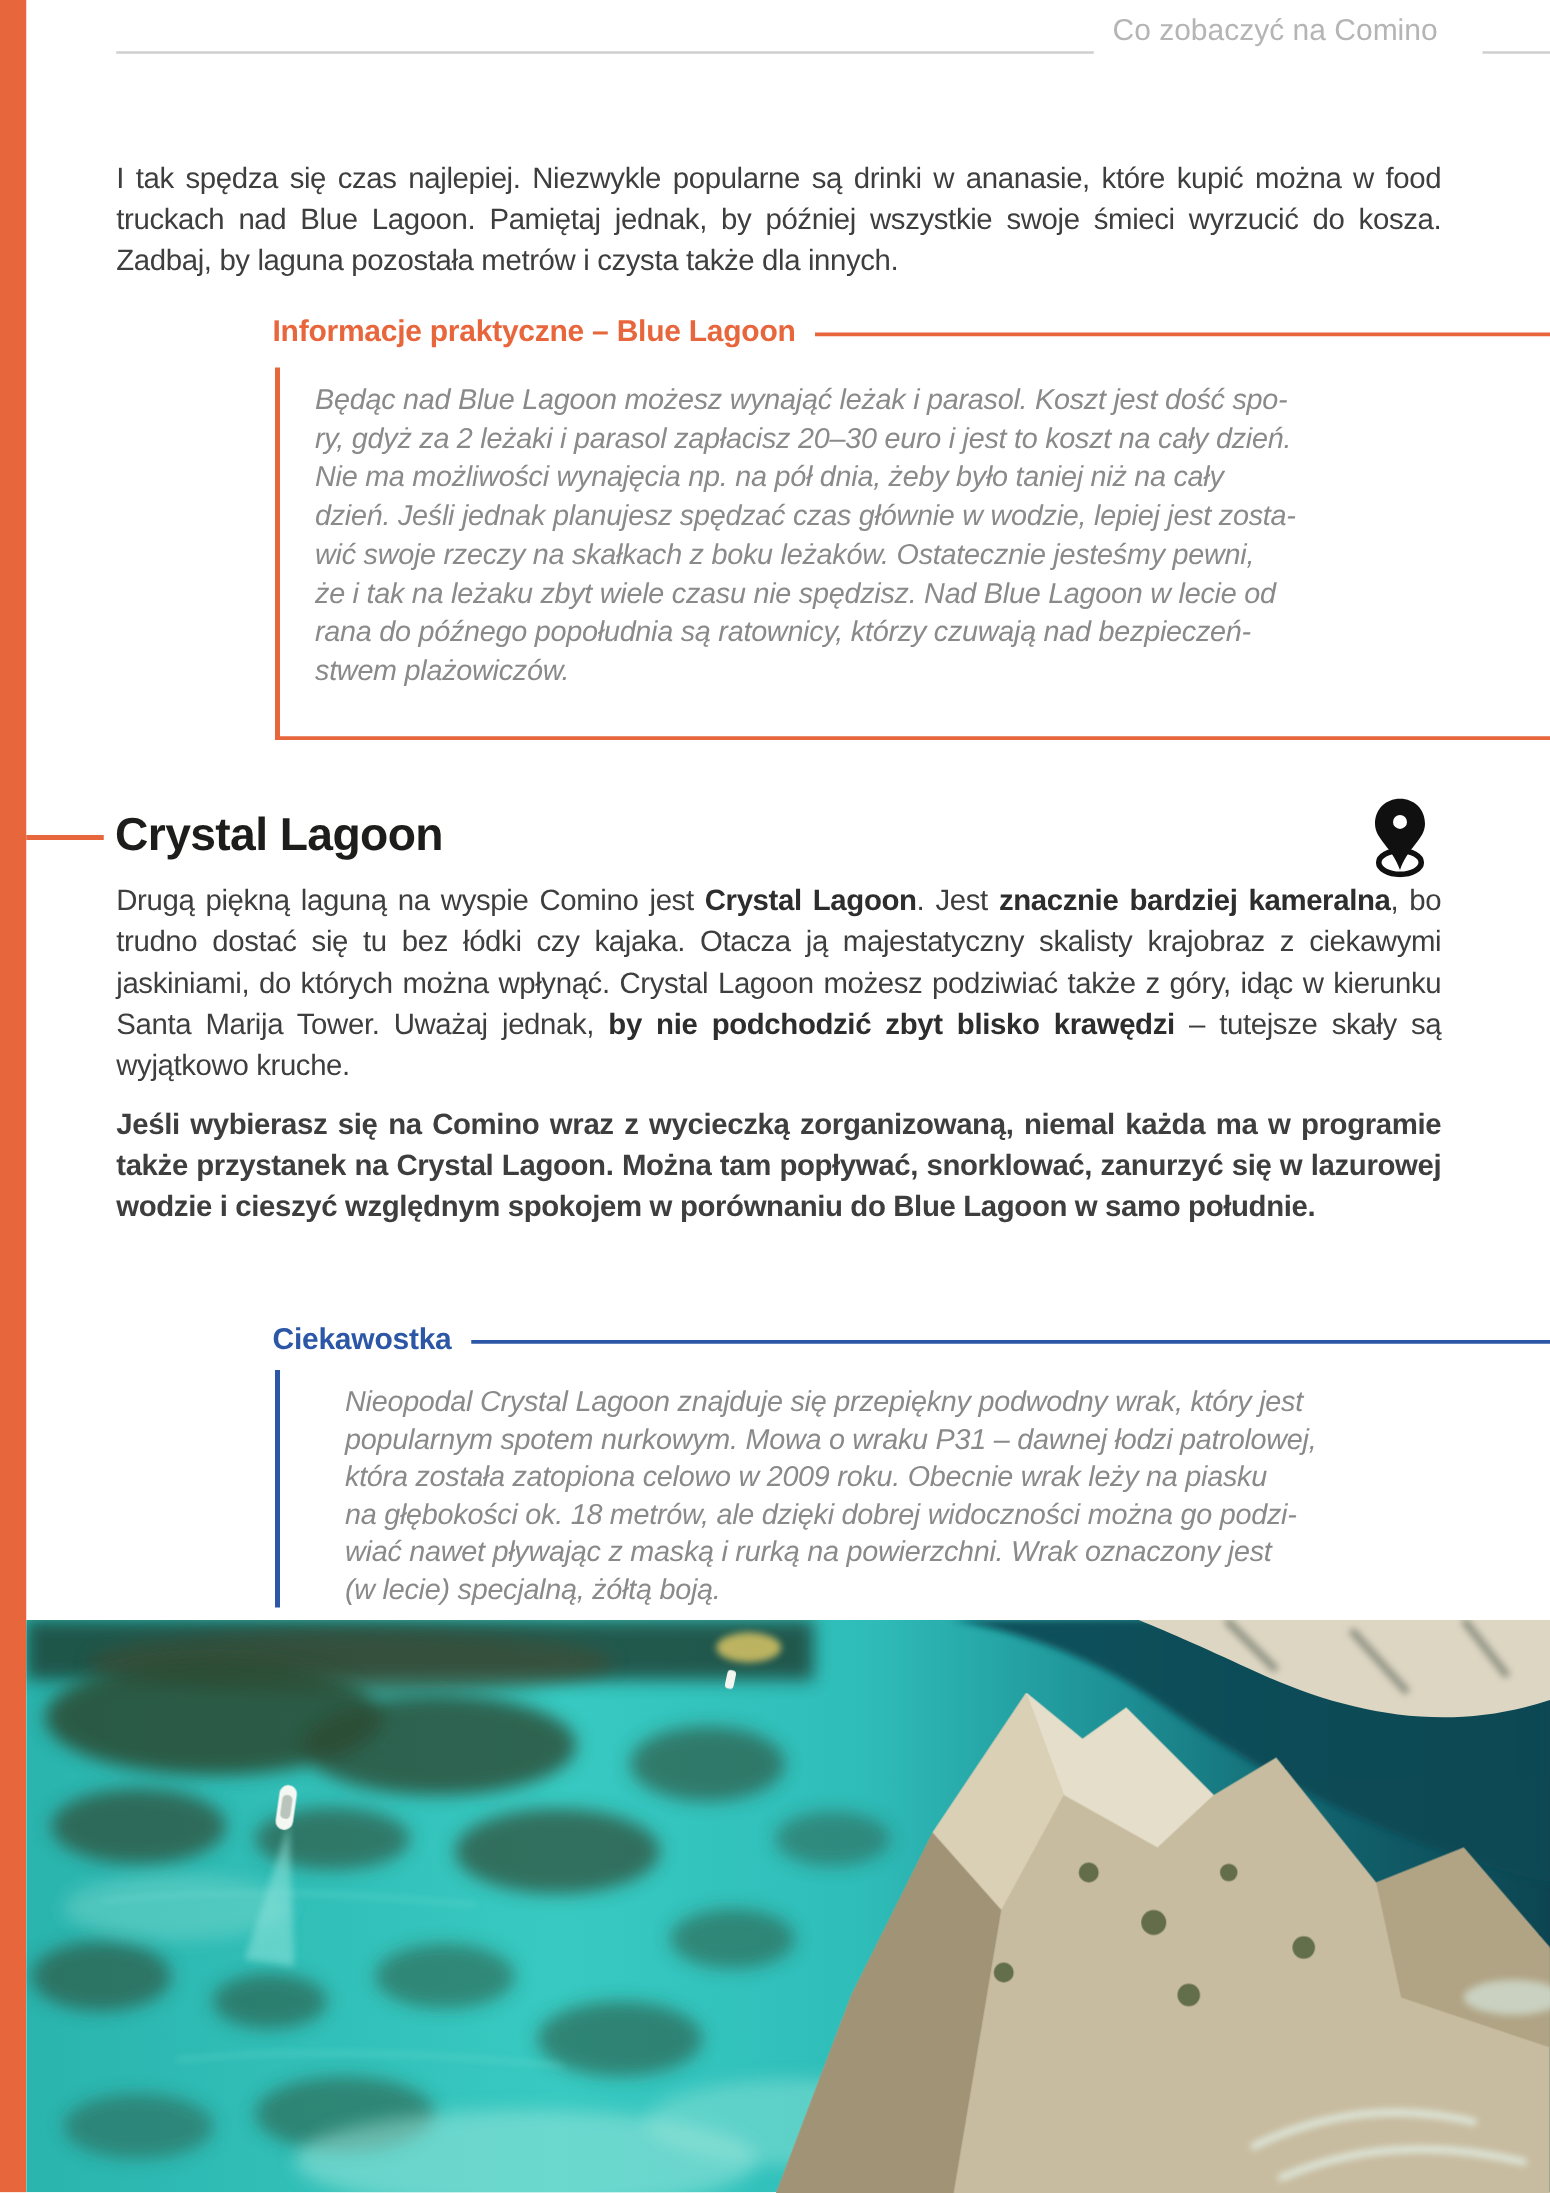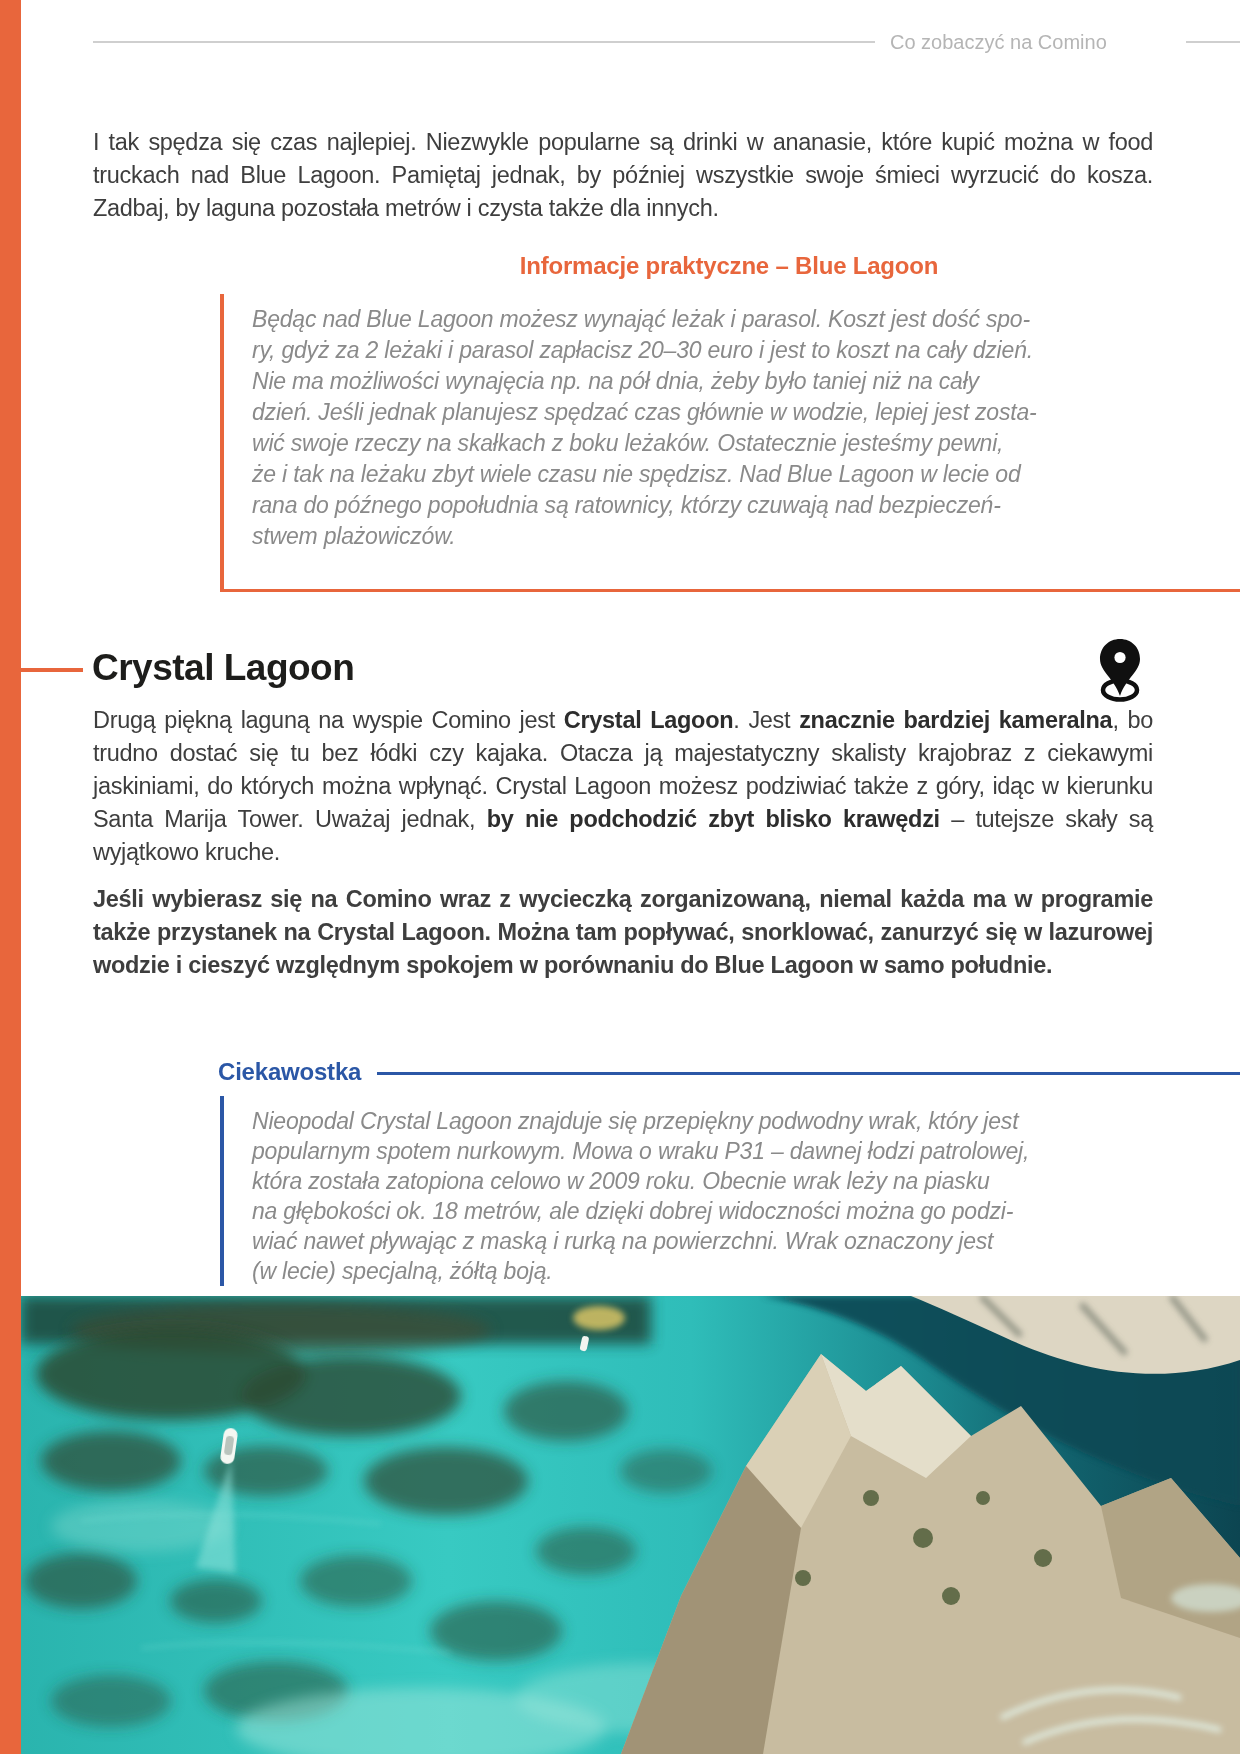--- a/index.html
+++ b/index.html
@@ -5,42 +5,42 @@
   html,body{margin:0;padding:0;background:#ffffff;}
   #page{
     position:relative;width:1240px;height:1754px;background:#fff;overflow:hidden;
     font-family:"Liberation Sans", sans-serif;color:var(--body-text,#3e3e3e);
   }
   .accent-bar{position:absolute;left:0;top:0;width:21px;height:1754px;background:var(--accent-orange,#e8663c);}
   
   .hdr-line{position:absolute;top:41px;height:2px;background:var(--rule-gray,#cfcfcf);}
   .hdr-line-left{left:93px;width:782px;}
   .hdr-line-right{left:1186px;width:54px;}
-  .hdr-title{position:absolute;left:890px;top:28px;font-size:20px;line-height:28px;color:var(--header-text,#b5b5b5);white-space:nowrap;}
+  .hdr-title{position:absolute;left:890px;top:11px;font-size:24px;line-height:28px;color:var(--header-text,#b5b5b5);white-space:nowrap;}
   
   .para{position:absolute;left:93px;width:1060px;font-size:23.5px;line-height:33px;text-align:justify;letter-spacing:-0.3px;color:var(--body-text,#3e3e3e);}
   .para .b{font-weight:700;color:#2d2d2d;}
   #intro{top:126px;}
   #para1{top:704px;}
   #para2{top:883px;font-weight:bold;}
   
   .box-title-row{position:absolute;left:218px;right:0;display:flex;align-items:center;gap:16px;}
   .box-title{font-size:24px;font-weight:700;white-space:nowrap;letter-spacing:-0.2px;}
   .box-title.orange{color:var(--accent-orange,#e8663c);}
   .box-title.blue{color:var(--accent-blue,#2b57a6);}
   .box-rule{flex:1;height:3px;margin-top:3px;}
   .box-rule.orange{background:var(--accent-orange,#e8663c);}
   .box-rule.blue{background:var(--accent-blue,#2b57a6);height:2.5px;}
   .callout{position:absolute;left:220px;right:0;padding:10px 0 16px 28px;}
   .callout.orange{top:294px;height:298px;border-left:4px solid var(--accent-orange,#e8663c);border-bottom:3px solid var(--accent-orange,#e8663c);box-sizing:border-box;}
   .callout.blue{top:1096px;height:190px;border-left:4px solid var(--accent-blue,#2b57a6);box-sizing:border-box;}
-  #info-title-row{top:252px;flex-direction:column;}
+  #info-title-row{top:252px;}
   #fact-title-row{top:1058px;}
   .box-text{width:915px;font-size:23px;line-height:31px;font-style:italic;color:var(--box-text,#8a8a8a);white-space:pre-line;letter-spacing:-0.2px;}
-  .callout.blue .box-text{line-height:30px;}
+  .callout.blue .box-text{line-height:30px;margin-left:24px;}
   
   .section-dash{position:absolute;left:21px;top:668px;width:62px;height:4px;background:var(--accent-orange,#e8663c);}
   .section-title{position:absolute;left:92px;top:646px;font-size:37px;line-height:44px;font-weight:700;color:var(--heading-text,#1d1d1b);letter-spacing:-0.5px;}
   .pin{position:absolute;left:1098px;top:638px;width:44px;height:64px;}
   
   .photo{position:absolute;left:21px;top:1296px;width:1219px;height:458px;}
   .photo svg{display:block;width:100%;height:100%;}
 </style>
 </head>
 <body>

